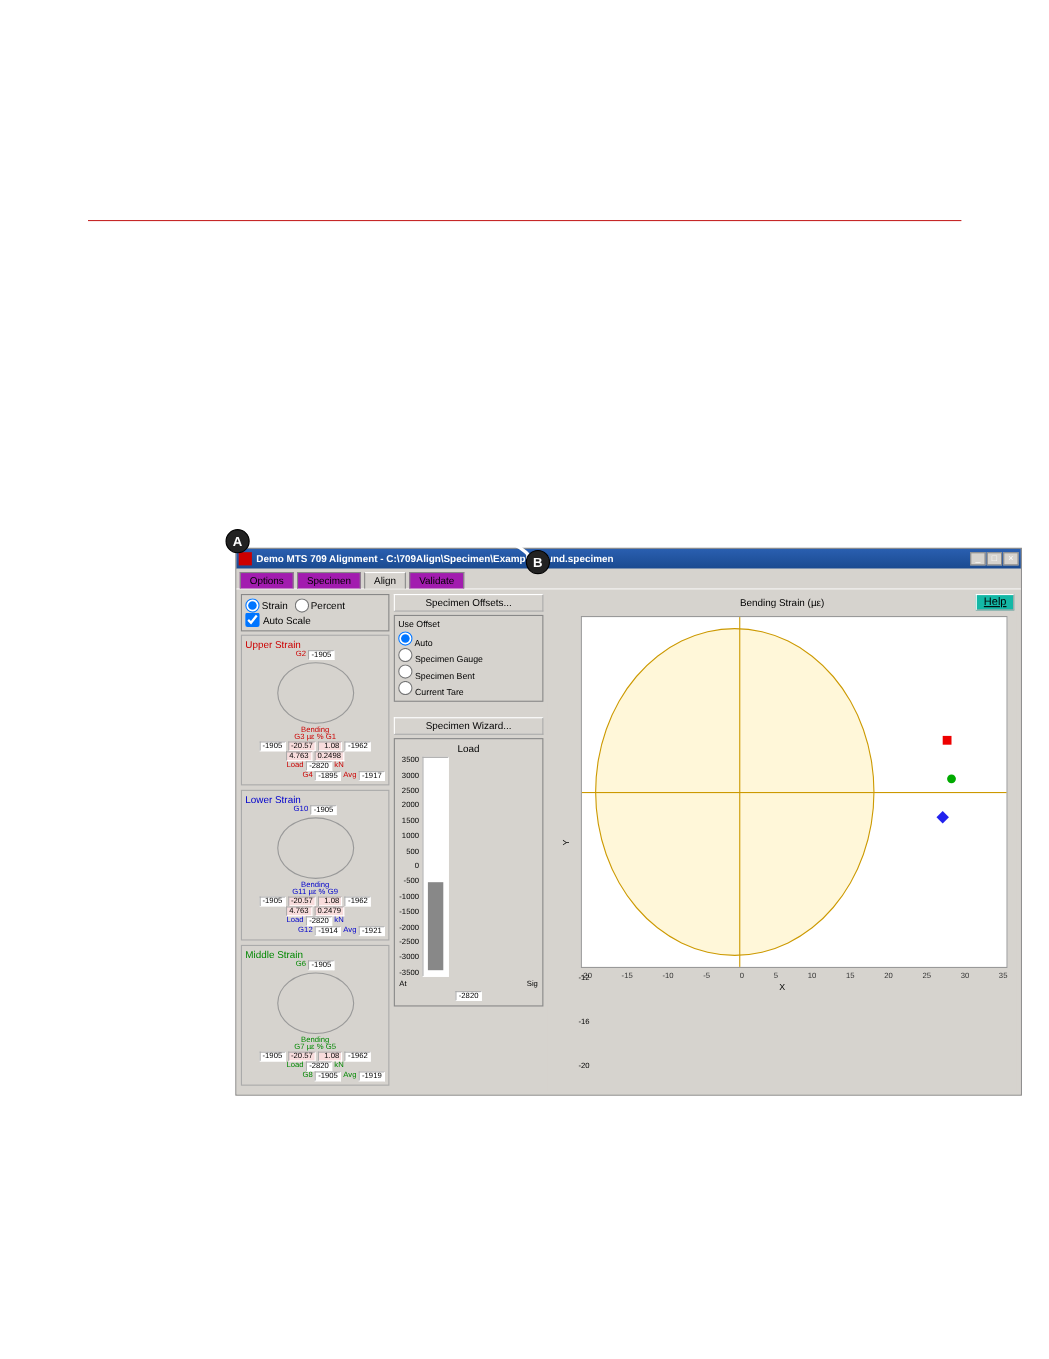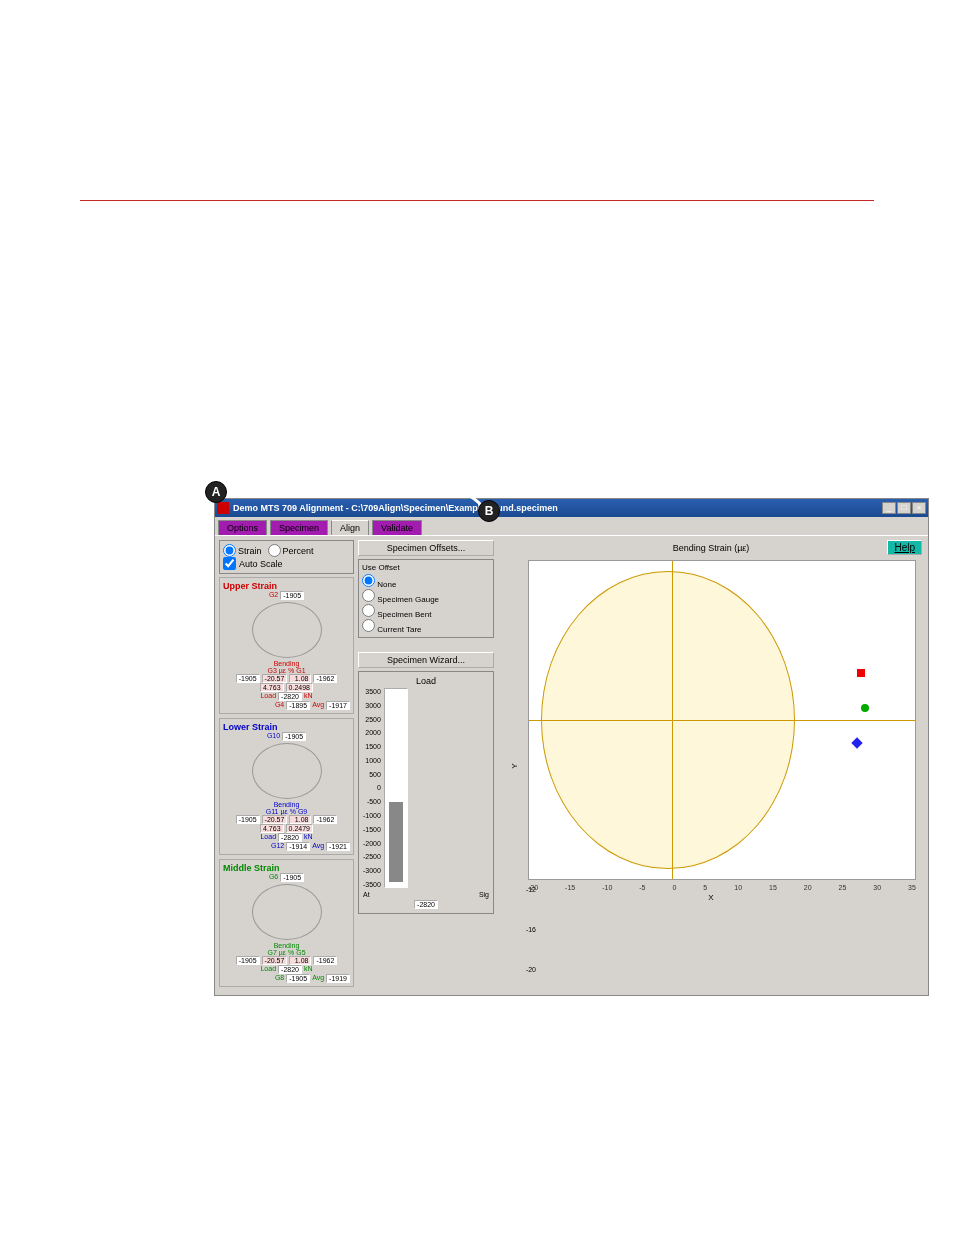--- a/index.html
+++ b/index.html
@@ -22,21 +22,21 @@
   
   .body-area { display: flex; background: #d6d3ce; padding: 4px; gap: 4px; }
   
   .left-col { width: 135px; }
   .plotopt { border: 1px solid #888; padding: 3px; margin-bottom: 3px; }
   .plotopt .radios { display: flex; gap: 6px; font-size: 9px; }
   .plotopt .radios label { display:flex; align-items:center; gap:2px;}
   .autoscale { display:flex; align-items:center; gap:3px; font-size:9px; }
   
   .strain-block { border: 1px solid #aaa; margin-bottom: 4px; padding: 3px; font-size: 8px; }
-  .strain-block .sb-title { font-weight: bold; font-size:9px; }
+  .strain-block .sb-title { font-weight: normal; font-size:9px; }
   .strain-block.red .sb-title, .strain-block.red .lbl { color: #c00; }
   .strain-block.green .sb-title, .strain-block.green .lbl { color: #080; }
   .strain-block.blue .sb-title, .strain-block.blue .lbl { color: #00c; }
   .gauge-ring { width: 70px; height: 56px; border: 1px solid #999; border-radius: 50%; margin: 2px auto; position: relative; }
   .strain-block .row { display:flex; justify-content:center; gap:2px; font-size:7px; flex-wrap:wrap;}
   .vbox { border:1px inset #fff; background:#fff; padding:0 2px; font-size:7px; min-width:22px; text-align:right; display:inline-block;}
   .vboxr { background:#f8dcdc; }
   .lbl { font-size:7px; }
   
   .mid-col { width: 136px; }
@@ -233,21 +233,21 @@
           <span class="lbl">Avg</span>
           <span class="vbox">-1919</span>
         </div>
       </div>
     </div>
 
     <div class="mid-col">
       <button class="btn">Specimen Offsets...</button>
       <div class="offsets-box">
         <div class="otitle">Use Offset</div>
-        <label><input type="radio" checked="" style=""> <span>None</span></label>
+        <label><input type="radio" checked="" style=""> <span>Auto</span></label>
         <label><input type="radio" style=""> <span>Specimen Gauge</span></label>
         <label><input type="radio" style=""> <span>Specimen Bent</span></label>
         <label><input type="radio" style=""> <span>Current Tare</span></label>
       </div>
       <button class="btn">Specimen Wizard...</button>
 
       <div class="load-box">
         <div class="load-label">Load</div>
         <div class="load-bar">
           <div class="load-scale">

